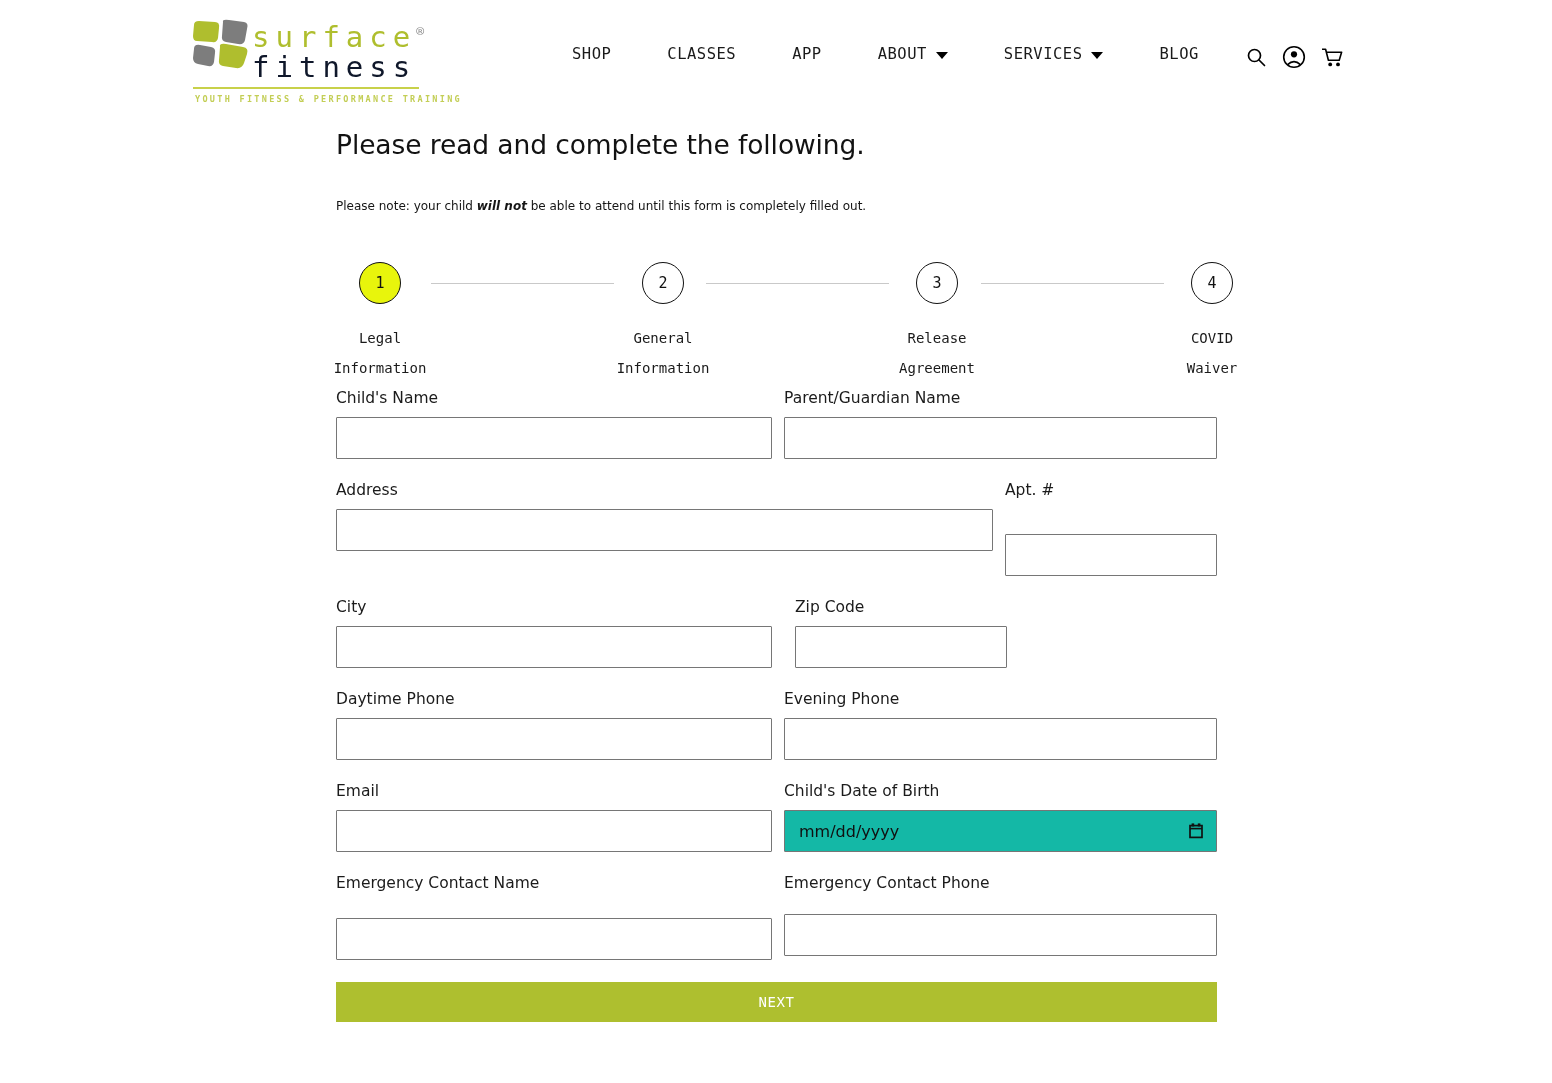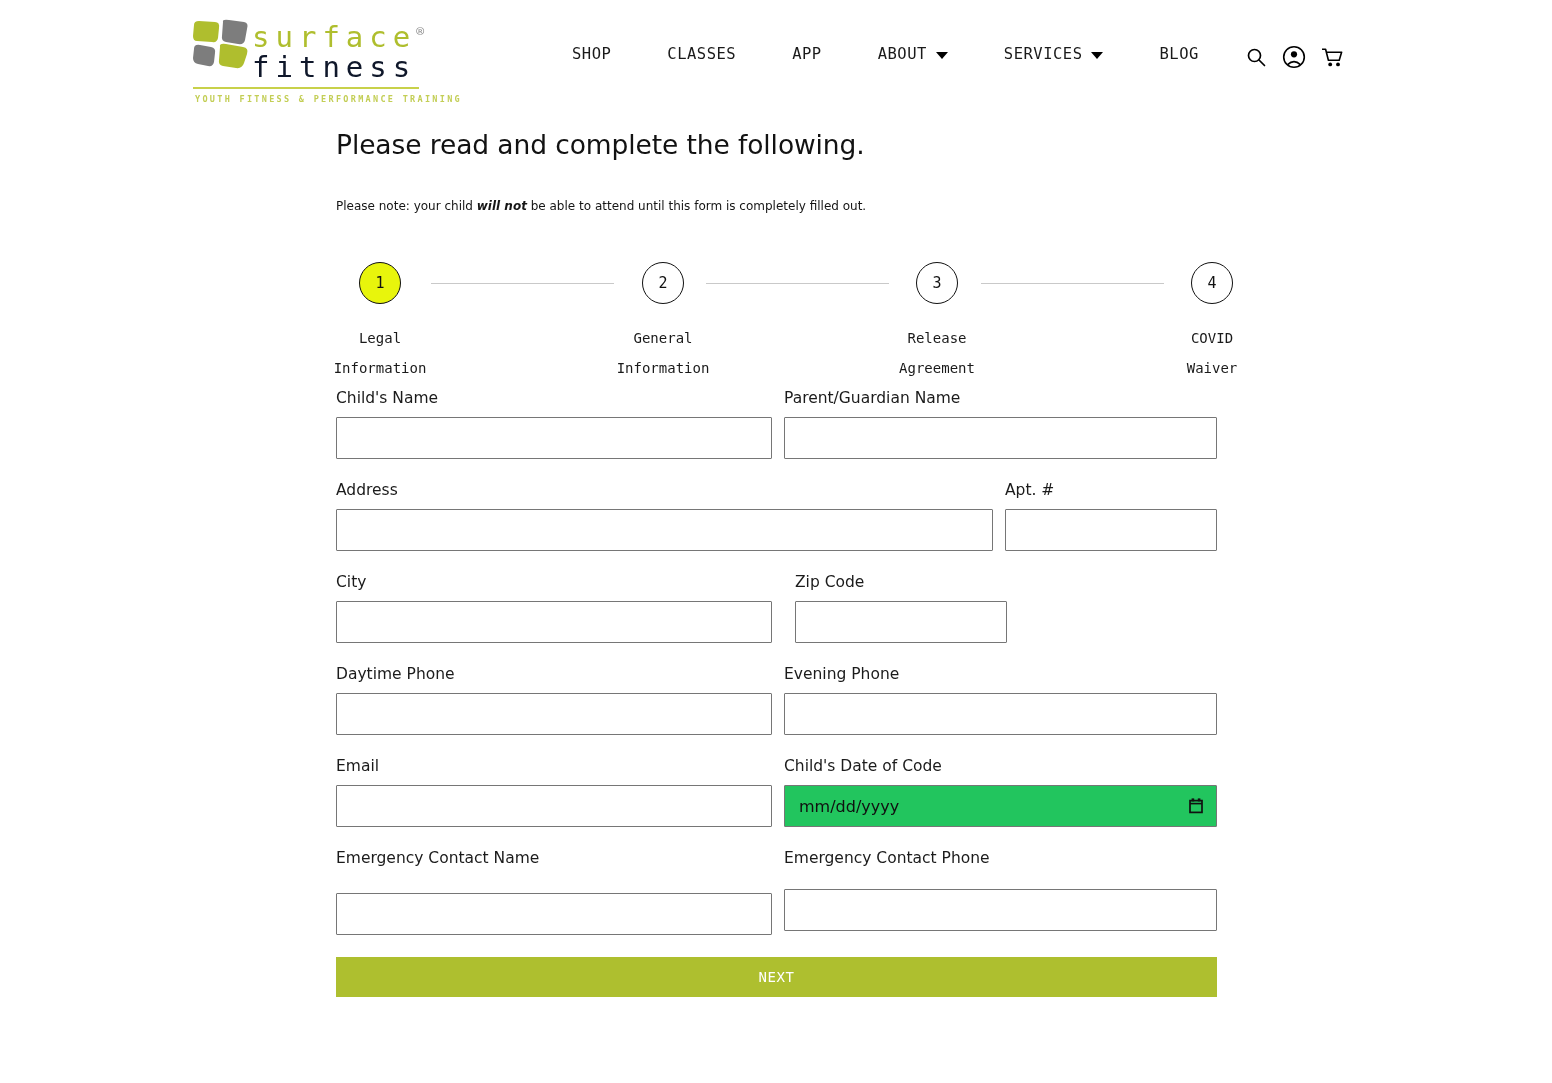--- a/index.html
+++ b/index.html
@@ -209,21 +209,21 @@
     font-size: 15.5px;
     color: #333;
     padding: 0 10px;
     outline: none;
     width: 100%;
   }
   .date-wrap { position: relative; width: 100%; }
   .date-box {
     height: 42px;
     border: 1px solid #767676;
-    background: #22c55e;
+    background: #14b8a6;
     border-radius: 1px;
     display: flex;
     align-items: center;
     padding: 0 14px;
     font-size: 16px;
     color: #101010;
     cursor: text;
   }
   .cal-icon {
     position: absolute;
@@ -376,21 +376,21 @@
           <input class="finput" type="text" value="" style="">
         </div>
       </div>
 
       <div class="frow" style="margin-top:21px;">
         <div class="fgroup" style="width:657px;">
           <label class="flabel">Address</label>
           <input class="finput" type="text" value="" style="">
         </div>
         <div class="gap-sm" style="flex:0 0 12px;"></div>
-        <div class="fgroup" style="width:212px;">
+        <div class="fgroup" style="width:212px;gap:25px;">
           <label class="flabel">Apt. #</label>
           <input class="finput" type="text" value="" style="">
         </div>
       </div>
 
       <div class="frow" style="margin-top:21px;">
         <div class="fgroup" style="width:436px;">
           <label class="flabel">City</label>
           <input class="finput" type="text" value="" style="">
         </div>
@@ -414,21 +414,21 @@
         </div>
       </div>
 
       <div class="frow" style="margin-top:21px;">
         <div class="fgroup" style="width:436px;">
           <label class="flabel">Email</label>
           <input class="finput" type="text" value="" style="">
         </div>
         <div class="gap-sm"></div>
         <div class="fgroup" style="width:433px;">
-          <label class="flabel">Child's Date of Code</label>
+          <label class="flabel">Child's Date of Birth</label>
           <div class="date-wrap">
             <div class="date-box">
               <span>mm/dd/yyyy</span>
             </div>
             <span class="cal-icon">
               <svg width="14" height="16" viewBox="0 0 14 16">
                 <rect x="1" y="2.6" width="12" height="11.8" fill="none" stroke="#111" stroke-width="1.7"></rect>
                 <rect x="2.6" y="0.4" width="2.6" height="3" fill="#111"></rect>
                 <rect x="8.8" y="0.4" width="2.6" height="3" fill="#111"></rect>
                 <line x1="1" y1="5.6" x2="13" y2="5.6" stroke="#111" stroke-width="1.6"></line>

